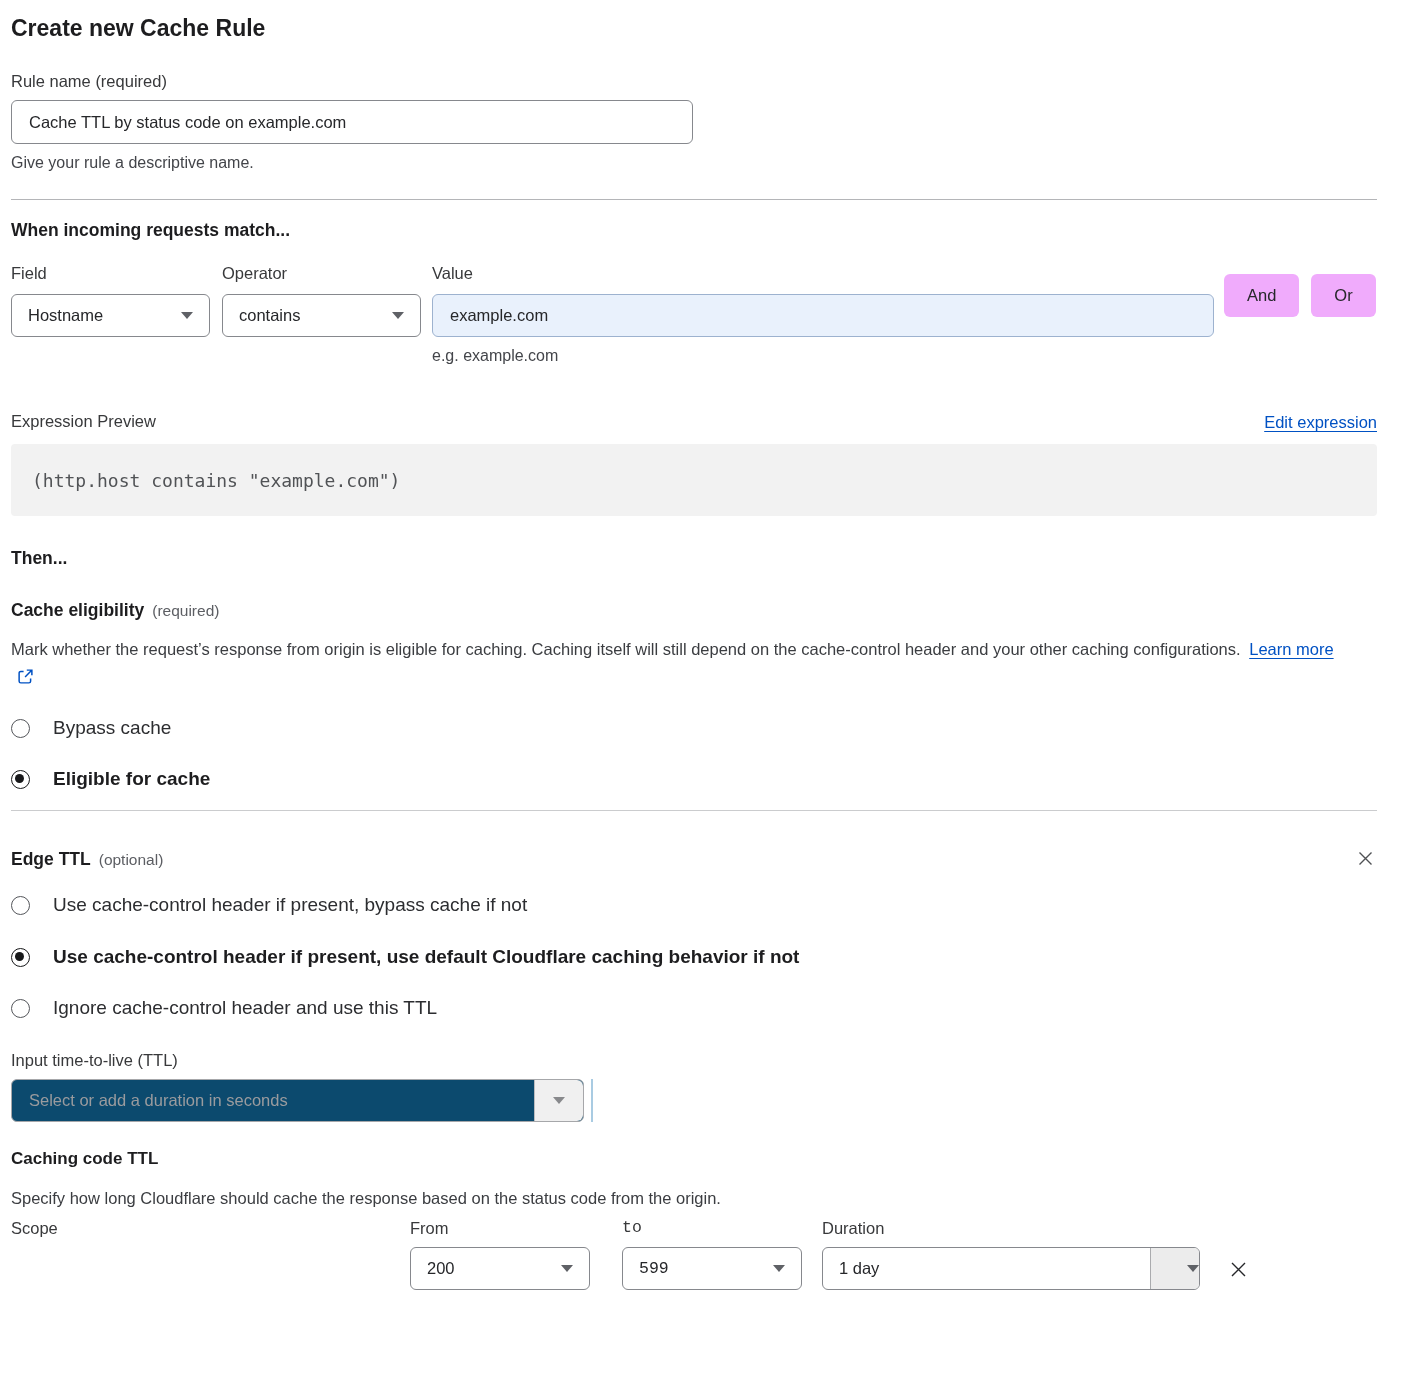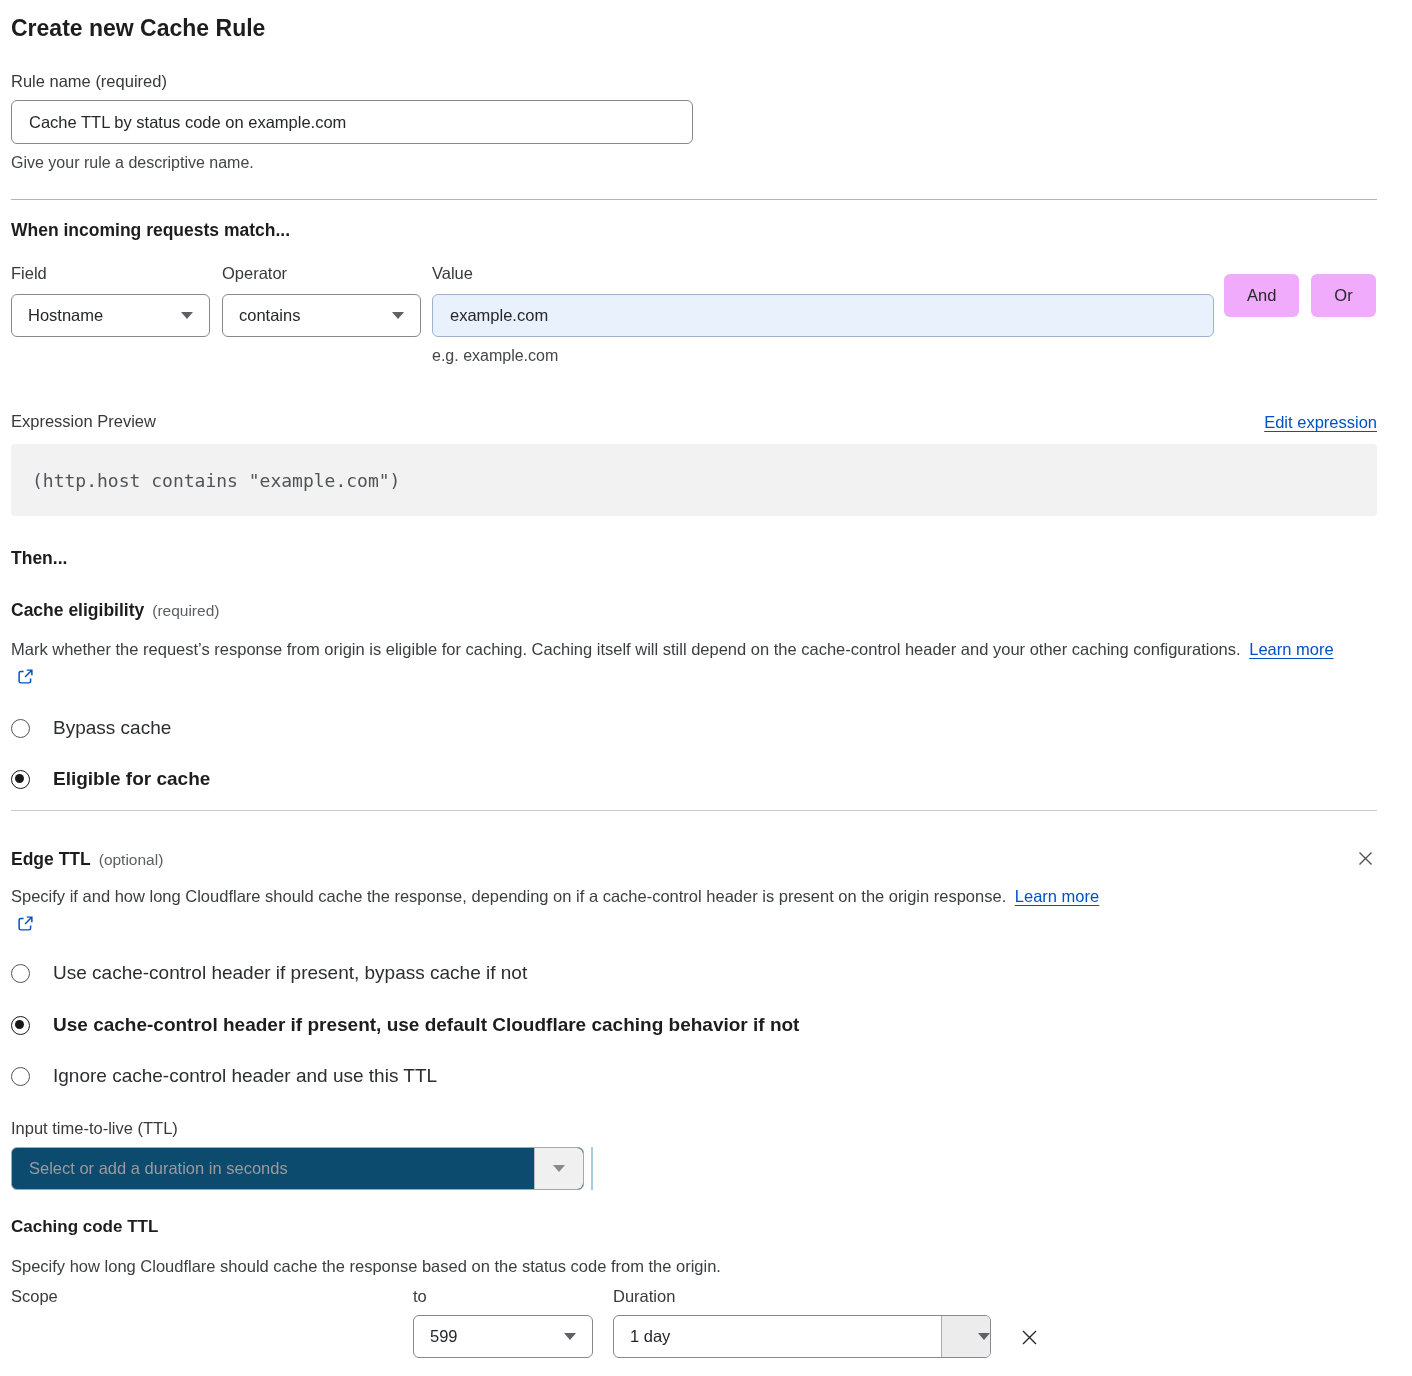--- a/index.html
+++ b/index.html
@@ -103,21 +103,21 @@
   }
   .ttl-caret-zone .caret { border-top-color:#88898c; }
   .ttl-wrap { display:flex; align-items:flex-start; }
   .focus-bar { width:2px; height:43px; background:#a9cbe2; margin:8px 0 0 7px; }
 
   
   .status-row { display:flex; align-items:flex-start; margin-top:8px; }
   .status-col .field-label { margin-bottom:8px; }
   .w-scope { width:378px; }
   .w-from { width:180px; margin-left:21px; }
-  .w-to { width:180px; margin-left:24px; }
+  .w-to { width:180px; margin-left:32px;font-family:Liberation Mono, monospace; }
   .w-duration { width:378px; margin-left:20px; }
   .duration-box { padding-right:50px; }
   .duration-caret-zone {
     position:absolute; right:0; top:0; bottom:0; width:49px;
     border-left:1px solid #aaabae; background:#ececec; border-radius:0 5px 5px 0;
     display:flex; align-items:center; justify-content:center; cursor:pointer;
   }
   .delete-btn { margin-top:40px; margin-left:26px; }
 </style>
 </head>
@@ -192,27 +192,20 @@
   <hr class="divider light" style="margin-top:20px;">
 
   <div class="section-header" style="margin-top:36px;">
     <h2 class="section-heading">
       <span>Edge TTL</span><span class="sub-note">(optional)</span>
     </h2>
     <button class="icon-btn"><span><svg width="19" height="19" viewBox="0 0 19 19">
             <path d="M3.5 3.5l12 12M15.5 3.5l-12 12" stroke="#4f5154" stroke-width="1.4" fill="none"></path>
           </svg></span></button>
   </div>
-  <p class="desc" style="margin-top:10px; max-width:1105px;">
-    <span>Specify if and how long Cloudflare should cache the response, depending on if a cache-control header is present on the origin response.</span>
-    <a class="link">Learn more</a><span class="ext-icon"><svg width="17" height="17" viewBox="0 0 16 16">
-          <path d="M6.2 3.2H3.6A1.6 1.6 0 0 0 2 4.8v7.6A1.6 1.6 0 0 0 3.6 14h7.6a1.6 1.6 0 0 0 1.6-1.6V9.8" fill="none" stroke="#0051c3" stroke-width="1.4"></path>
-          <path d="M9.2 2h4.8v4.8M13.6 2.4 7.6 8.4" fill="none" stroke="#0051c3" stroke-width="1.4"></path>
-        </svg></span>
-  </p>
 
   <div class="radio-row" style="margin-top:22px;">
     <span class="radio"></span>
     <span class="radio-label">Use cache-control header if present, bypass cache if not</span>
   </div>
   <div class="radio-row" style="margin-top:30px;">
     <span class="radio checked"></span>
     <span class="radio-label bold">Use cache-control header if present, use default Cloudflare caching behavior if not</span>
   </div>
   <div class="radio-row" style="margin-top:29px;">
@@ -231,20 +224,27 @@
     <span class="focus-bar"></span>
   </div>
 
   <h2 class="section-heading" style="margin-top:25px; font-size:17px;">Caching code TTL</h2>
   <p class="desc" style="margin-top:16px; line-height:22px;">Specify how long Cloudflare should cache the response based on the status code from the origin.</p>
 
   <div class="status-row">
     <div class="status-col w-scope">
       <span class="field-label">Scope</span>
     </div>
+    <div class="status-col w-from">
+      <span class="field-label">From</span>
+      <div class="select-box">
+        <span>200</span>
+        <span class="caret"></span>
+      </div>
+    </div>
     <div class="status-col w-to">
       <span class="field-label">to</span>
       <div class="select-box">
         <span>599</span>
         <span class="caret"></span>
       </div>
     </div>
     <div class="status-col w-duration">
       <span class="field-label">Duration</span>
       <div class="select-box duration-box">

